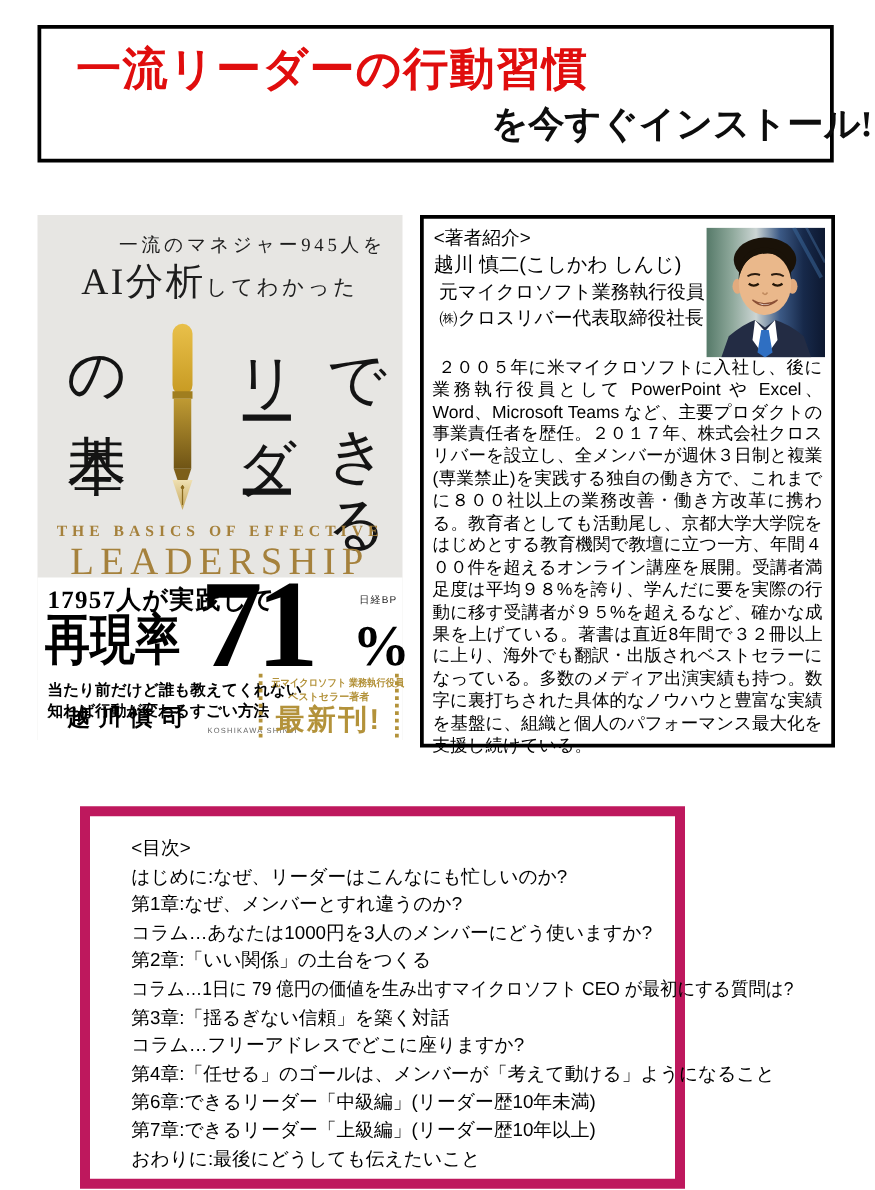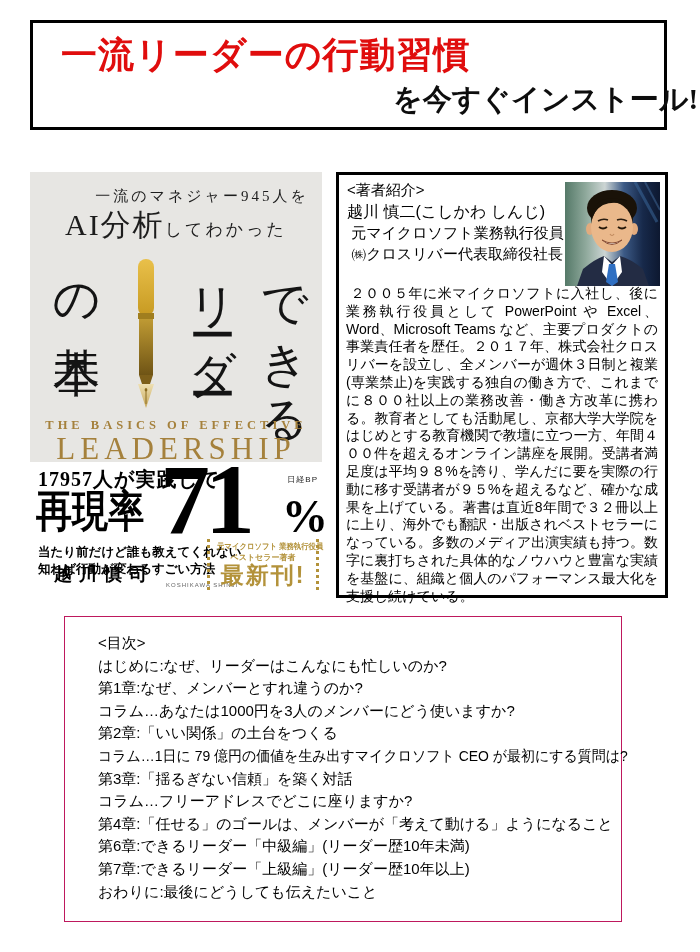--- a/index.html
+++ b/index.html
@@ -63,22 +63,22 @@
         border:3px solid #000;box-sizing:border-box;background:#fff;}
   .a-label{position:absolute;left:8px;top:6px;font-size:15px;white-space:nowrap;}
   .a-name{position:absolute;left:8px;top:27px;font-size:16px;white-space:nowrap;}
   .a-role1{position:absolute;left:8px;top:49px;font-size:15px;white-space:pre;}
   .a-role2{position:absolute;left:8px;top:70px;font-size:15px;white-space:pre;}
   .a-photo{position:absolute;right:5px;top:7px;width:95px;height:104px;overflow:hidden;}
   .a-bio{position:absolute;left:7px;top:110px;width:312px;font-size:14px;line-height:17.8px;
         text-align:justify;white-space:pre-wrap;}
 
   
-  .tocbox{position:absolute;left:64px;top:616px;width:558px;height:306px;
-        border:1px solid #be185d;box-sizing:border-box;background:#fff;}
+  .tocbox{position:absolute;left:64px;top:645px;width:484px;height:306px;
+        border:8px solid #be185d;box-sizing:border-box;background:#fff;}
   .toc-inner{position:absolute;left:33px;top:15px;}
   .toc-line{font-size:15px;line-height:22.6px;white-space:nowrap;}
   .toc-line.condensed{transform:scaleX(0.93);transform-origin:left center;}
 </style>
 </head>
 <body>
 
 <div id="page">
 
   <div class="banner">

